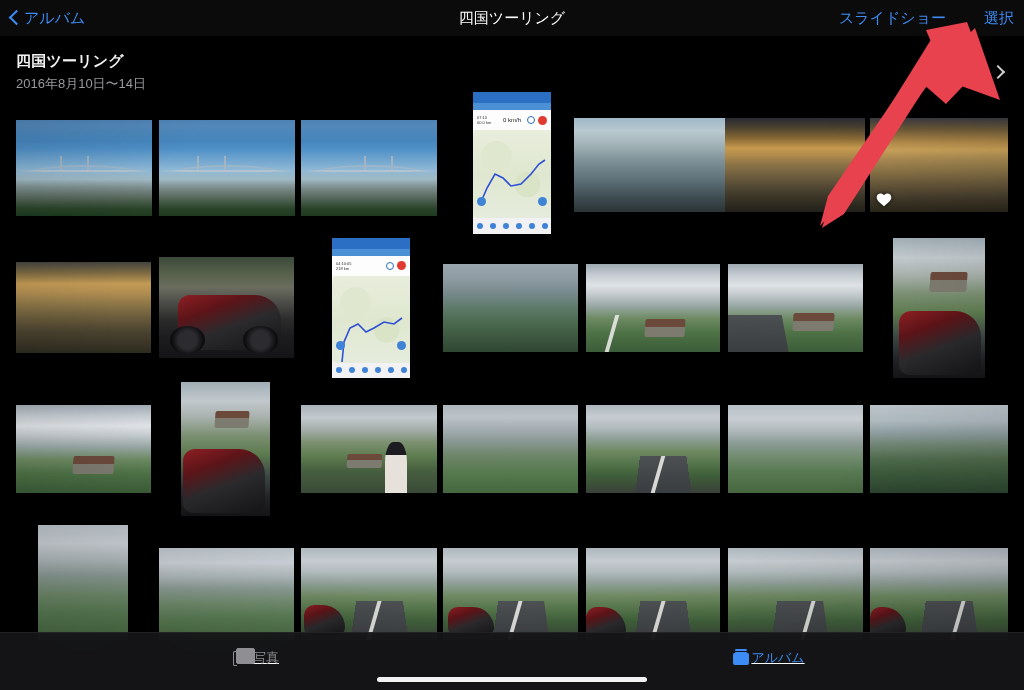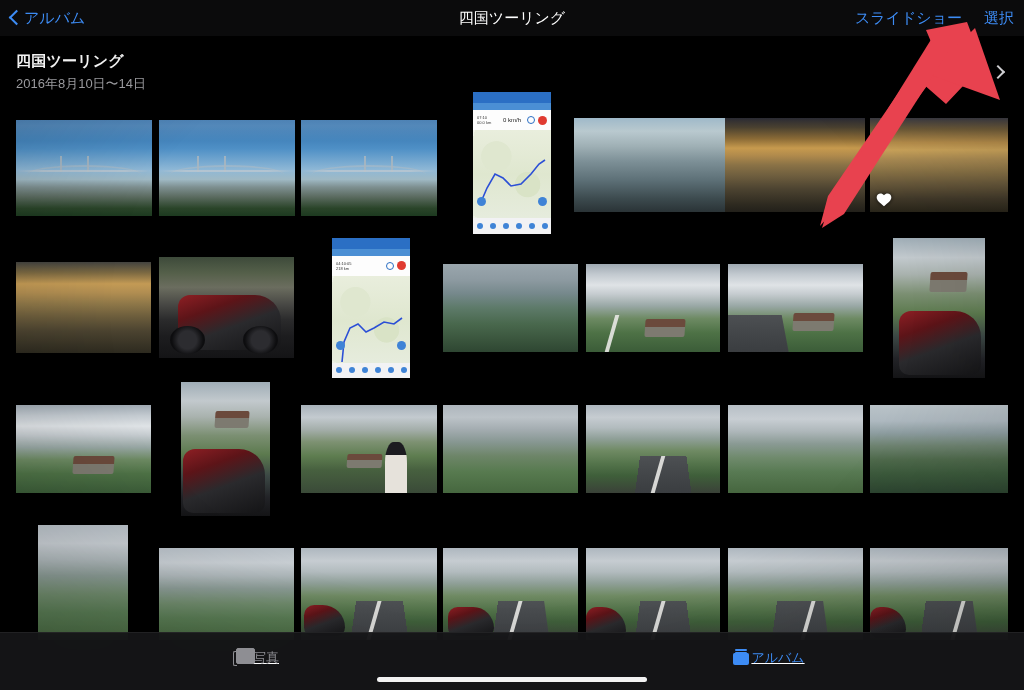--- a/index.html
+++ b/index.html
@@ -33,21 +33,21 @@
     border-left:2.6px solid #3d8cf5; border-bottom:2.6px solid #3d8cf5;
     transform:rotate(45deg);
   }
   .nav-title{
     position:absolute; left:0; width:1024px; top:0; height:36px;
     display:flex; align-items:center; justify-content:center;
     font-size:15px; color:#fff; font-weight:400;
   }
   .nav-right{
     position:absolute; right:10px; top:0; height:36px;
-    display:flex; align-items:center; gap:22px;justify-content:space-between;
+    display:flex; align-items:center; gap:38px;justify-content:space-between;
   }
   .nav-action{ color:#3d8cf5; font-size:15px; cursor:pointer; white-space:nowrap; }
 
   
   .album-header{
     position:absolute; left:16px; top:52px; z-index:20;
   }
   .album-title{ font-size:15px; font-weight:bold; color:#f2f2f2; letter-spacing:.2px; }
   .album-date{ font-size:13px; color:#9a9a9e; margin-top:4px; }
 

